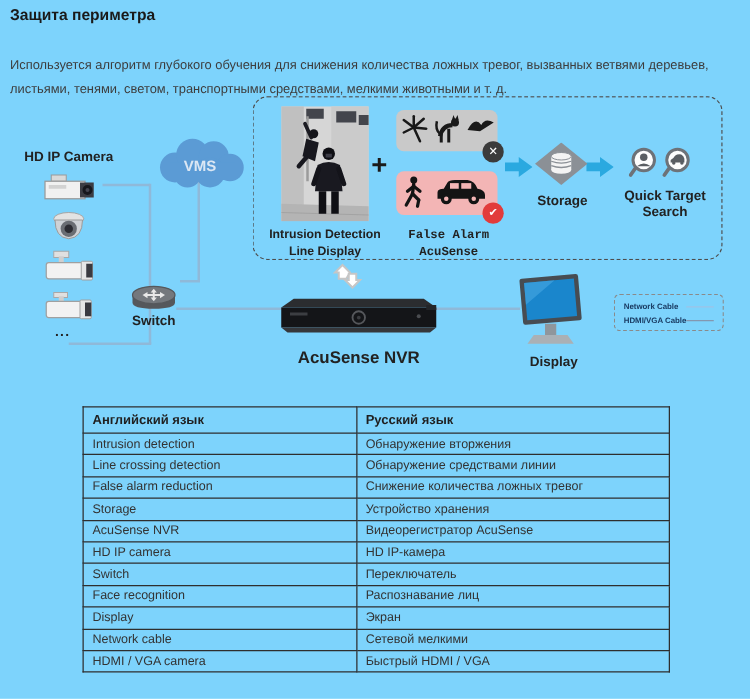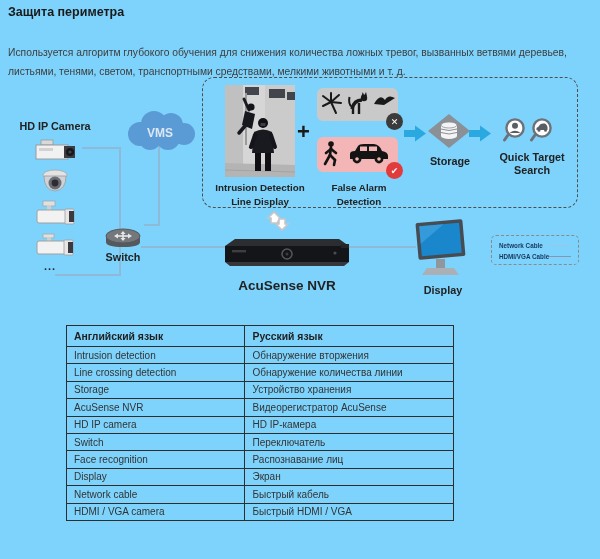--- a/index.html
+++ b/index.html
@@ -40,21 +40,21 @@
   
   .legend { position:absolute; left:491px; top:235px; width:88px; height:30px;
             border:1px dashed #8a8a8a; border-radius:5px; padding:4px 7px 0 7px; }
   .legend-row { display:flex; align-items:center; height:11px; }
   .legend-label { font-size:6.3px; font-weight:700; color:#17375e; white-space:nowrap; }
   .legend-line { margin-left:auto; width:22px; height:1.5px; }
   .legend-line-1 { background:#9dc3e6; }
   .legend-line-2 { background:#8497b0; }
 
   
-  .trans-table { position:absolute; left:66px; top:325px; width:388px; border-collapse:collapse; }
+  .trans-table { position:absolute; left:66px; top:325px; width:470px; border-collapse:collapse; }
   .trans-table th, .trans-table td { border:1px solid #2e2e2e; text-align:left; padding:2px 0 2px 7px;
                                      color:#333; vertical-align:middle; }
   .trans-table th { font-size:10.4px; font-weight:700; height:21px; color:#1f1f1f; }
   .trans-table td { font-size:10px; height:17.4px; }
   .trans-table col.c1 { width:219px; }
   .trans-table col.c2 { width:251px; }
 
   .dots { position:absolute; left:44px; top:260px; font-weight:700; font-size:11px; letter-spacing:1px; color:#222; }
 </style>
 </head>
@@ -215,23 +215,23 @@
       <rect x="38" y="6.5" width="7" height="4.5" fill="#f3b5b5"></rect>
       <rect x="47" y="6.5" width="8" height="4.5" fill="#f3b5b5"></rect>
       <circle cx="35" cy="19" r="4.4" fill="#141414"></circle>
         <circle cx="35" cy="19" r="1.8" fill="#f3b5b5"></circle>
       <circle cx="57" cy="19" r="4.4" fill="#141414"></circle>
         <circle cx="57" cy="19" r="1.8" fill="#f3b5b5"></circle>
     </g>
   </svg>
   <div class="badge badge-ok">✔</div>
 
-  <div class="dlabel fs10" style="left:320px;top:181px;width:78px;">
+  <div class="dlabel fs10" style="left:320px;top:181px;width:78px;font-family:Liberation Mono, monospace;">
     <div>False Alarm</div>
-    <div>Detection</div>
+    <div>AcuSense</div>
   </div>
 
   <svg class="abs" style="left:404px;top:125px;" width="22" height="17" viewBox="0 0 22 17">
     <polygon points="0,5 11,5 11,0.5 22,8.5 11,16.5 11,12 0,12" fill="#2aa9e0"></polygon>
   </svg>
   <svg class="abs" style="left:469px;top:125px;" width="22" height="17" viewBox="0 0 22 17">
     <polygon points="0,5 11,5 11,0.5 22,8.5 11,16.5 11,12 0,12" fill="#2aa9e0"></polygon>
   </svg>
 
   <svg class="abs" style="left:428px;top:114px;" width="42" height="35" viewBox="0 0 42 35">
@@ -313,21 +313,25 @@
         <th>Русский язык</th>
       </tr>
     </thead>
     <tbody>
         <tr>
           <td>Intrusion detection</td>
           <td>Обнаружение вторжения</td>
         </tr>
         <tr>
           <td>Line crossing detection</td>
-          <td>Обнаружение количества линии</td>
+          <td>Обнаружение средствами линии</td>
+        </tr>
+        <tr>
+          <td>False alarm reduction</td>
+          <td>Снижение количества ложных тревог</td>
         </tr>
         <tr>
           <td>Storage</td>
           <td>Устройство хранения</td>
         </tr>
         <tr>
           <td>AcuSense NVR</td>
           <td>Видеорегистратор AcuSense</td>
         </tr>
         <tr>
@@ -341,21 +345,21 @@
         <tr>
           <td>Face recognition</td>
           <td>Распознавание лиц</td>
         </tr>
         <tr>
           <td>Display</td>
           <td>Экран</td>
         </tr>
         <tr>
           <td>Network cable</td>
-          <td>Быстрый кабель</td>
+          <td>Сетевой мелкими</td>
         </tr>
         <tr>
           <td>HDMI / VGA camera</td>
           <td>Быстрый HDMI / VGA</td>
         </tr>
       </tbody>
   </table>
 
 </div>
 

